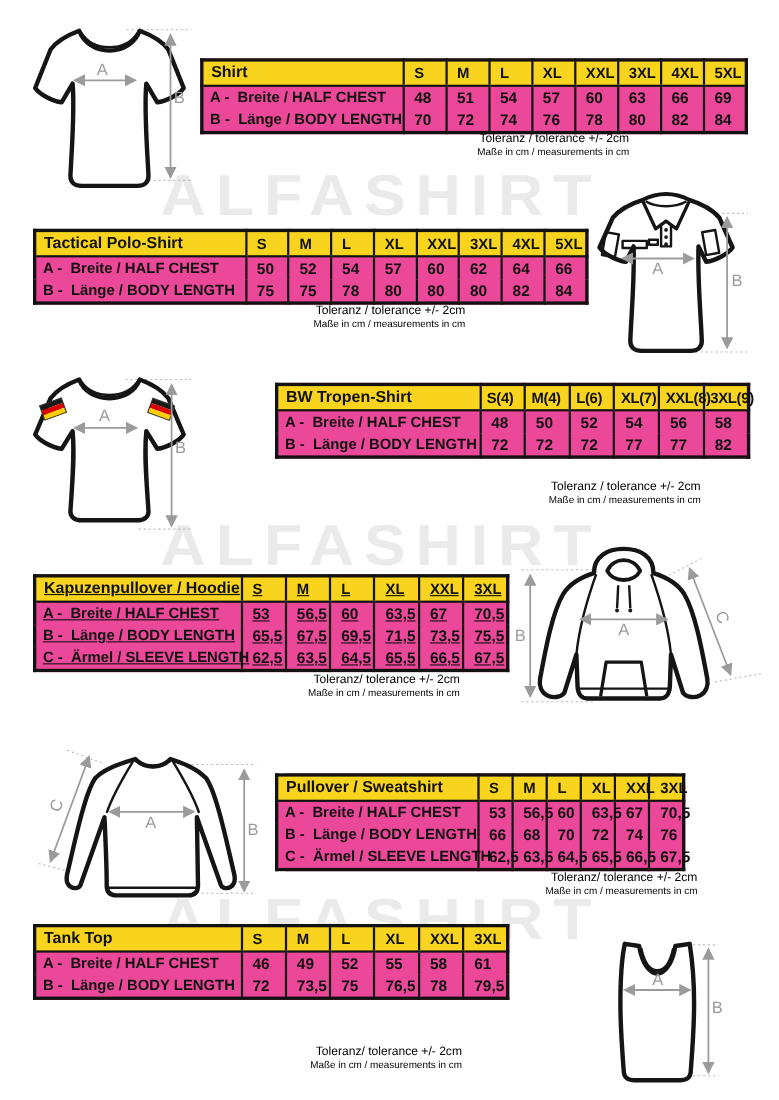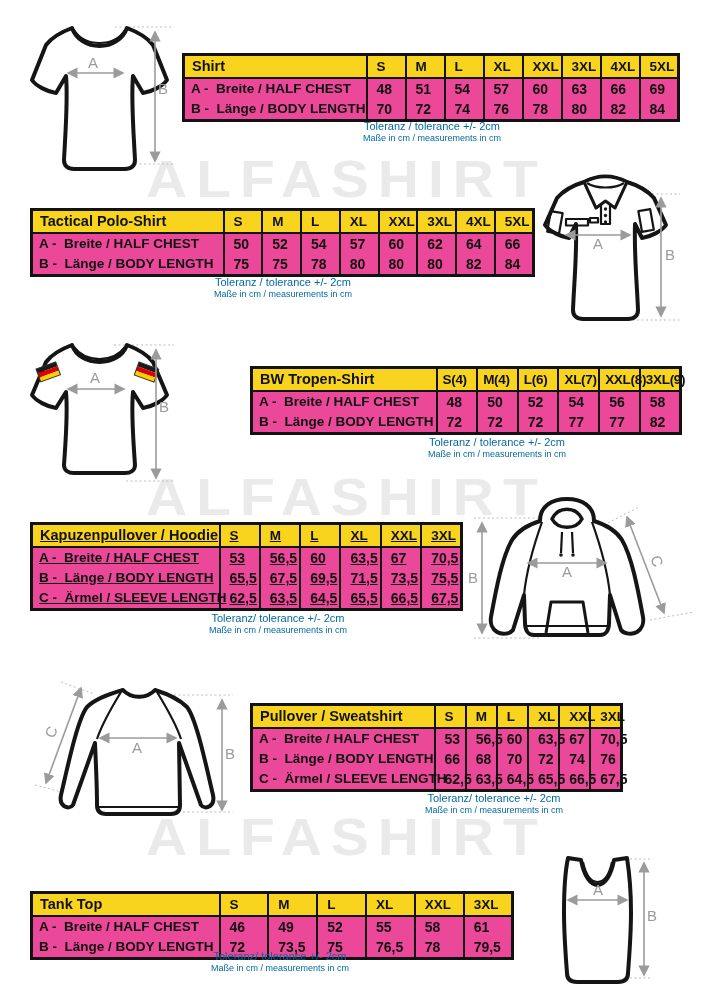--- a/index.html
+++ b/index.html
@@ -18,28 +18,28 @@
   table.szt th, table.szt td{border-left:2px solid #121212;font-weight:bold;text-align:left;
             white-space:pre;overflow:visible;padding:0 0 0 9px;height:20px;font-size:14px;line-height:1;}
   table.szt th:first-child, table.szt td:first-child{border-left:none;}
   table.szt thead th{background:#f8d41e;border-bottom:2.5px solid #121212;height:21px;}
   table.szt th.t-title{font-size:14.5px;padding-left:7px;}
   table.szt th.t-size{font-size:13.5px;}
   table.szt th.r-label{font-size:13.5px;padding-left:6px;}
 
   .szt-0{left:182px;top:53px;width:498px;}   .szt-0 .c-label{width:183px;}
   .szt-1{left:30px; top:208px;width:505px;}  .szt-1 .c-label{width:192px;}
-  .szt-2{left:250px;top:366px;width:432px;padding-left:48px;}  .szt-2 .c-label{width:185px;}
+  .szt-2{left:250px;top:348px;width:432px;padding-left:48px;}  .szt-2 .c-label{width:185px;}
   .szt-2 th.t-size{font-size:12px;letter-spacing:-.3px;padding-left:5px;}
   .szt-3{left:30px; top:522px;width:433px;text-decoration:underline;}  .szt-3 .c-label{width:188px;}
   .szt-4{left:250px;top:703px;width:373px;border-radius:11px;}  .szt-4 .c-label{width:183px;}
-  .szt-5{left:30px; top:891px;width:484px;}  .szt-5 .c-label{width:188px;}
+  .szt-5{left:30px; top:840px;width:433px;}  .szt-5 .c-label{width:188px;}
 
   
-  .tol{position:absolute;width:280px;text-align:center;z-index:2;color:#0369a1;}
+  .tol{position:absolute;width:280px;text-align:right;z-index:2;color:#000000;}
   .tol .l1{font-size:11px;line-height:13px;}
   .tol .l2{font-size:9px;line-height:11px;}
   .tol-0{left:292px;top:120px;} .tol-1{left:143px;top:276px;} .tol-2{left:357px;top:436px;}
   .tol-3{left:138px;top:612px;} .tol-4{left:354px;top:792px;} .tol-5{left:140px;top:950px;}
 
   
   .art{position:absolute;z-index:1;}
   .art-shirt{left:22px;top:12px;}   .art-polo{left:528px;top:168px;}
   .art-bw{left:22px;top:333px;}     .art-hoodie{left:462px;top:495px;}
   .art-sweat{left:15px;top:675px;}  .art-tank{left:530px;top:855px;}

